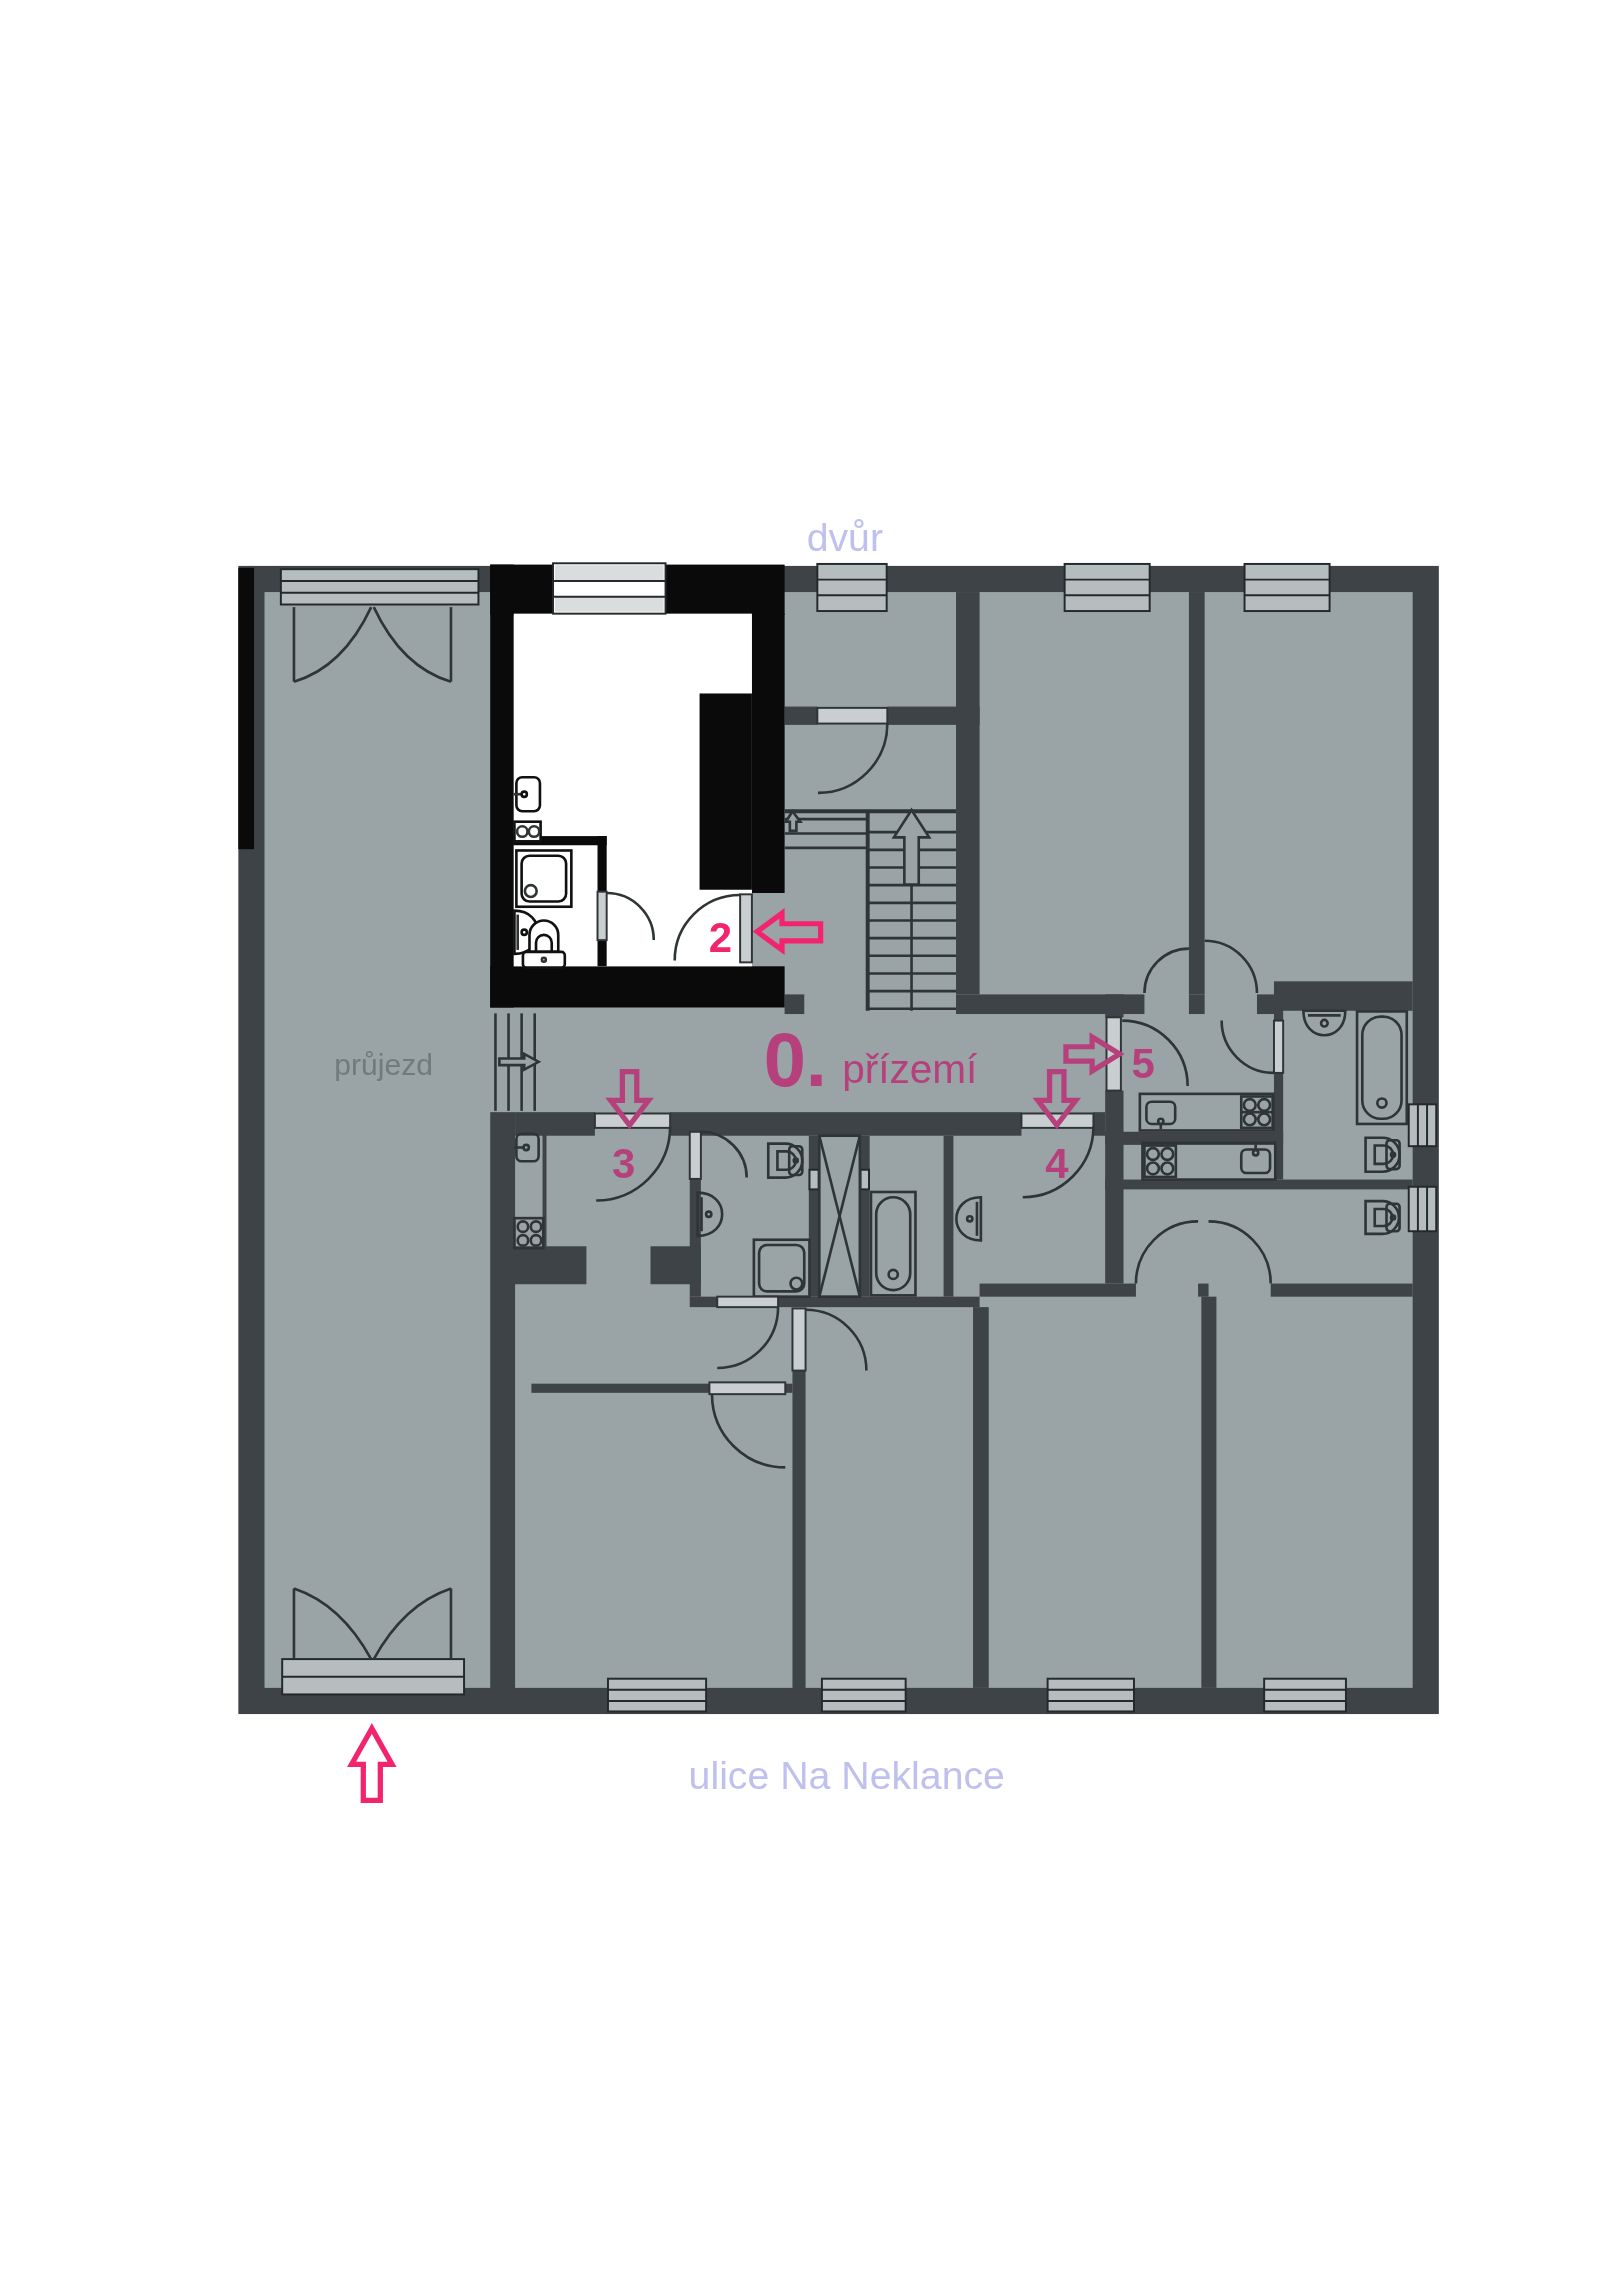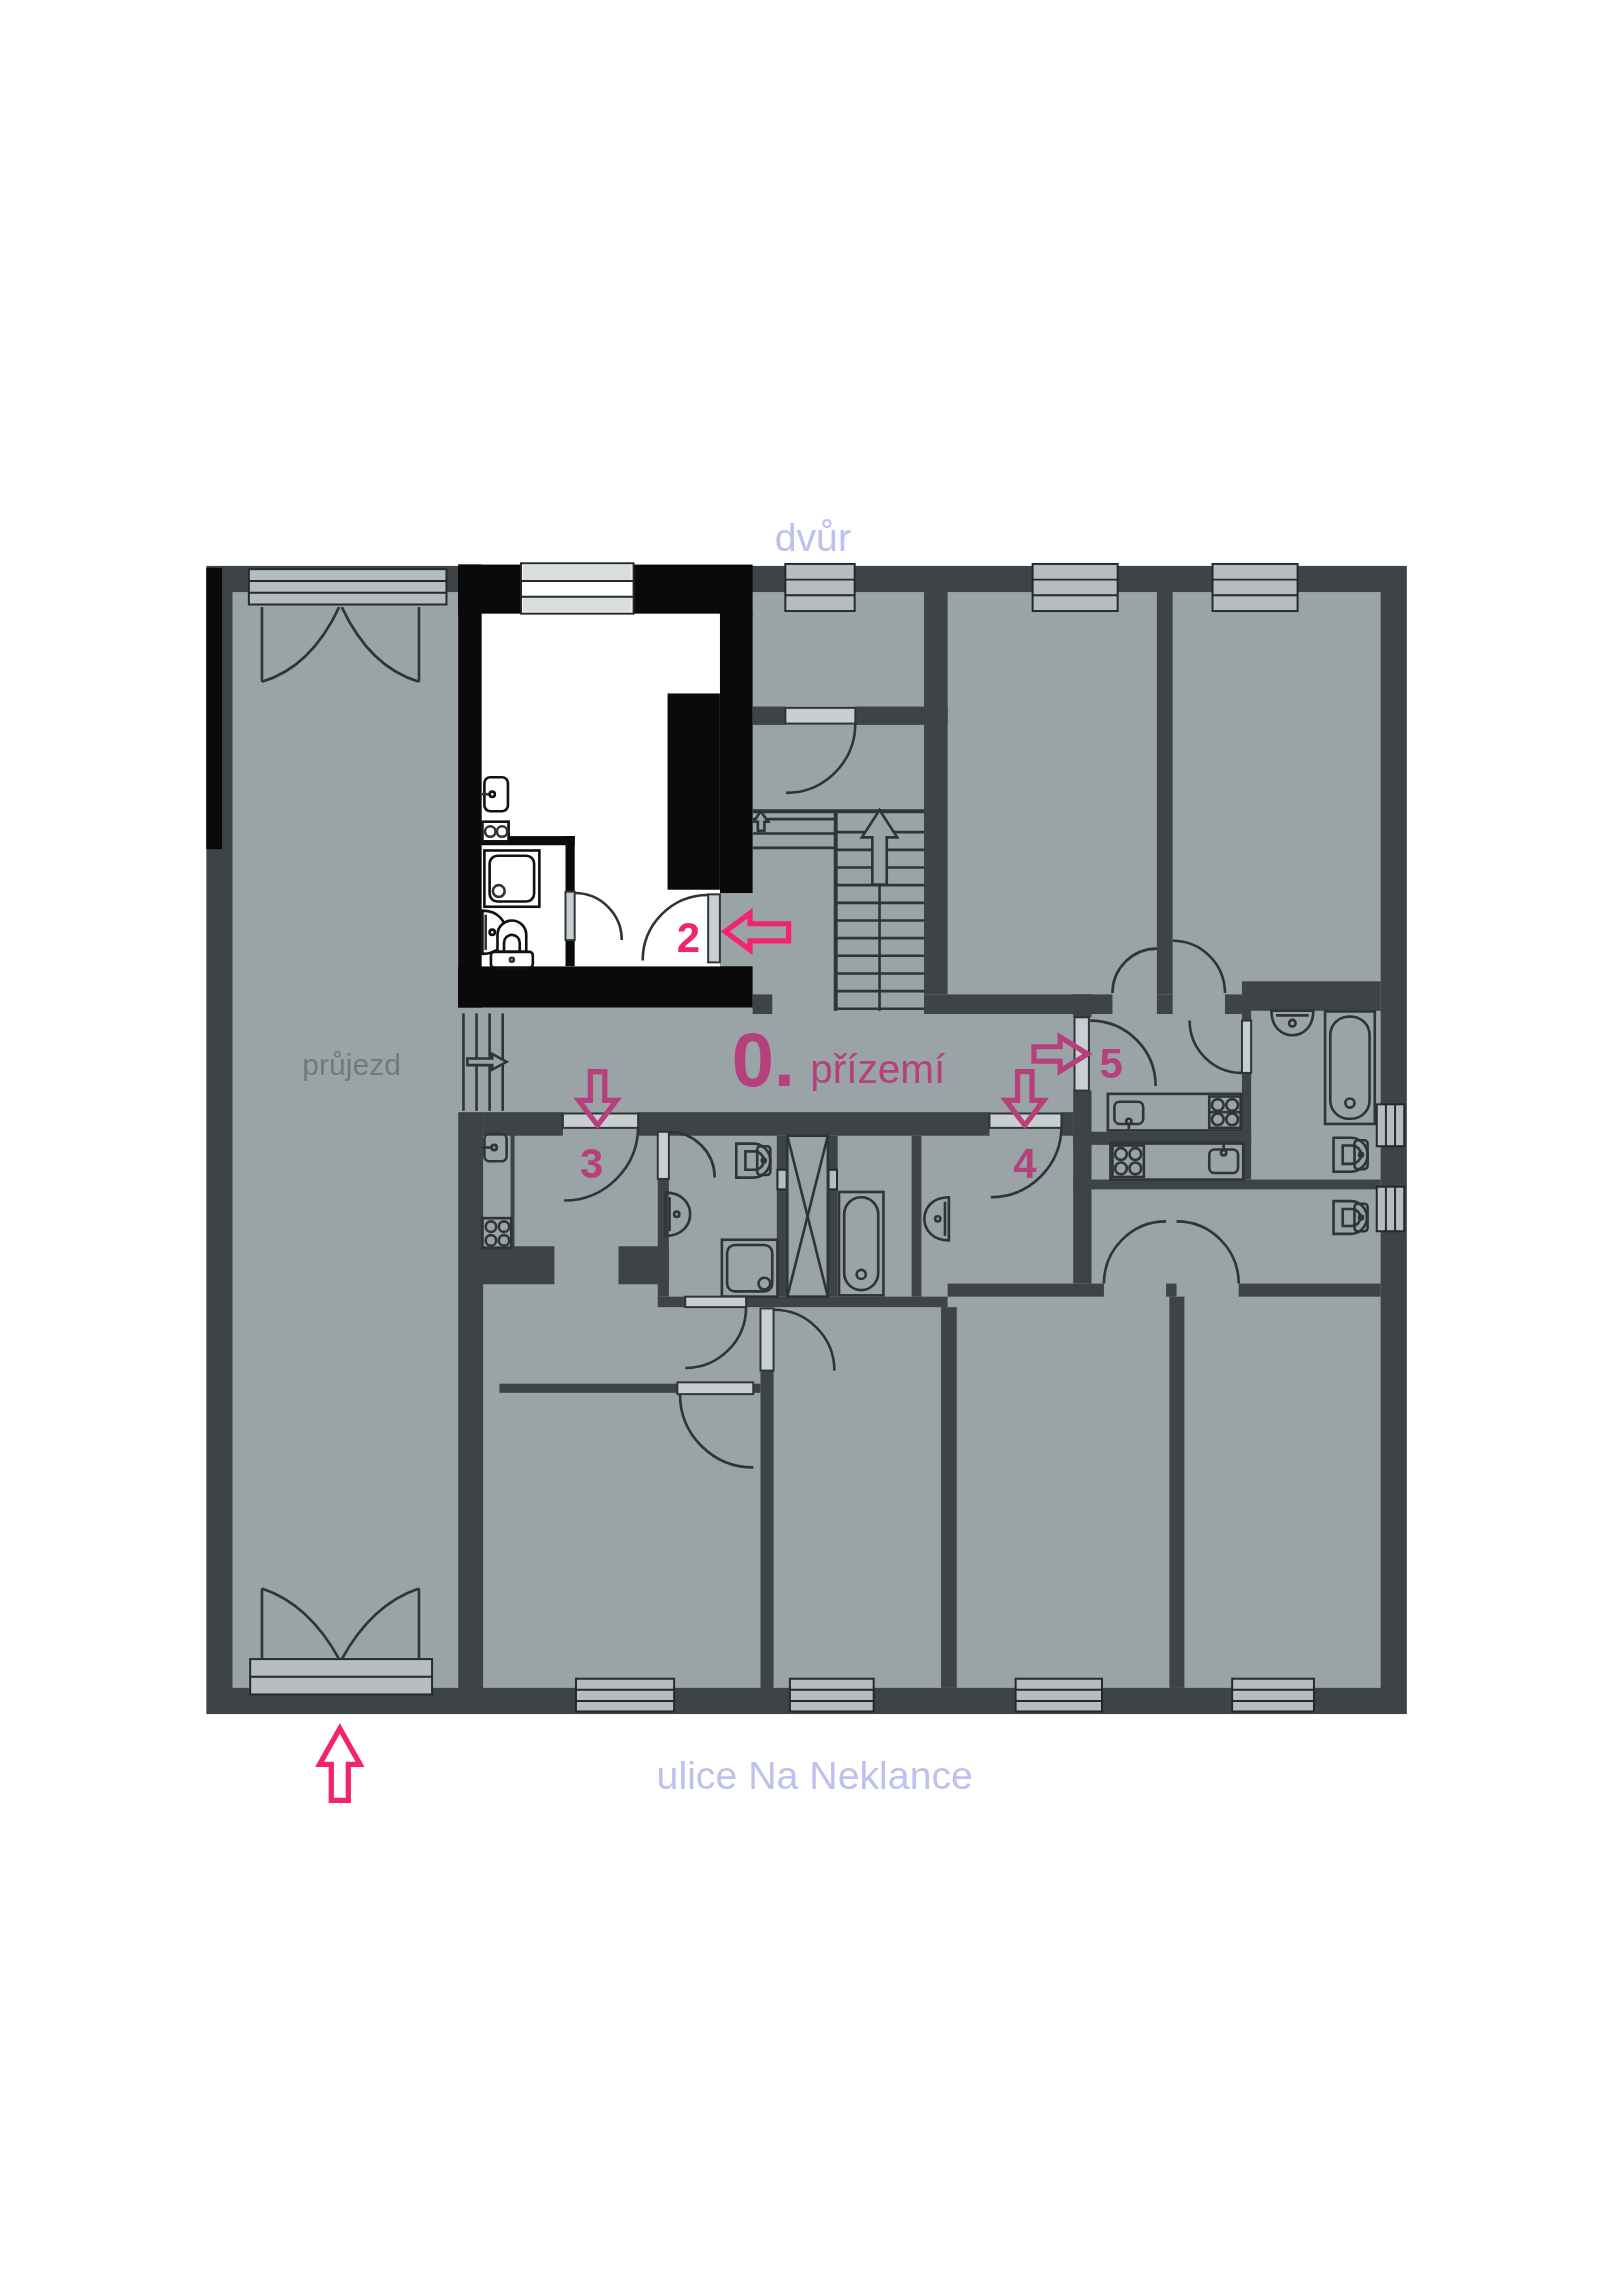--- a/index.html
+++ b/index.html
@@ -3,21 +3,21 @@
 <meta charset="utf-8">
 <style>
   :root{
     --floor:#9aa3a5; --wall:#3d4346; --black-wall:#0a0a0a;
     --street-label:#bfc0ee; --passage-label:#6f7b7d;
     --floor-label:#b5407c; --unit-number:#b5407c;
     --highlight-unit-number:#f2246d; --entry-arrow:#f2246d;
     --door-leaf:#c9ced0; --window:#b6bdbf; --fixture-line:#2f3537; --white-room:#ffffff;
   }
   html,body{margin:0;padding:0;background:#fff;}
-  .page{position:relative;width:1468px;height:2295px;background:var(--white-room);overflow:hidden;}
+  .page{position:relative;width:1468px;height:2295px;background:var(--white-room);overflow:hidden;margin-left:32px;}
   svg{position:absolute;left:0;top:0;}
   .w   {fill:var(--wall);}
   .b   {fill:var(--black-wall);}
   .fl  {fill:var(--floor);}
   .wh  {fill:var(--white-room);}
   .win {fill:var(--window);stroke:#24292b;stroke-width:3;}
   .winln{stroke:#24292b;stroke-width:3;fill:none;}
   .whwin{fill:#fff;stroke:#24292b;stroke-width:3;}
   .band{fill:#dadddd;}
   .leaf{fill:var(--door-leaf);stroke:#2f3537;stroke-width:3;}

